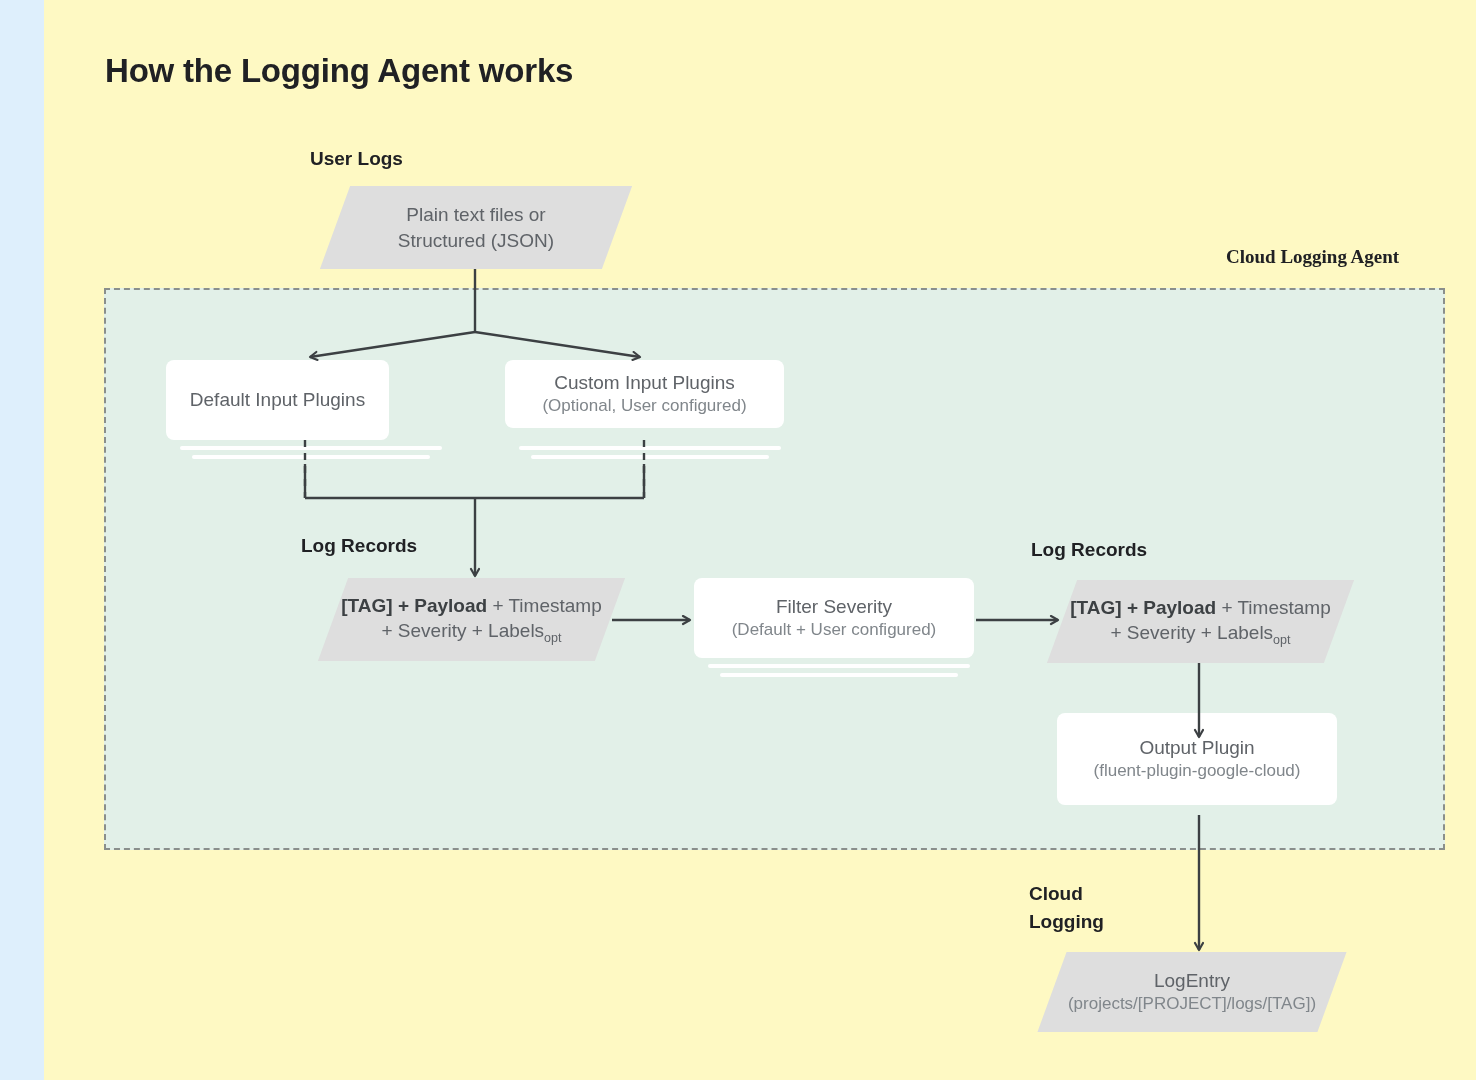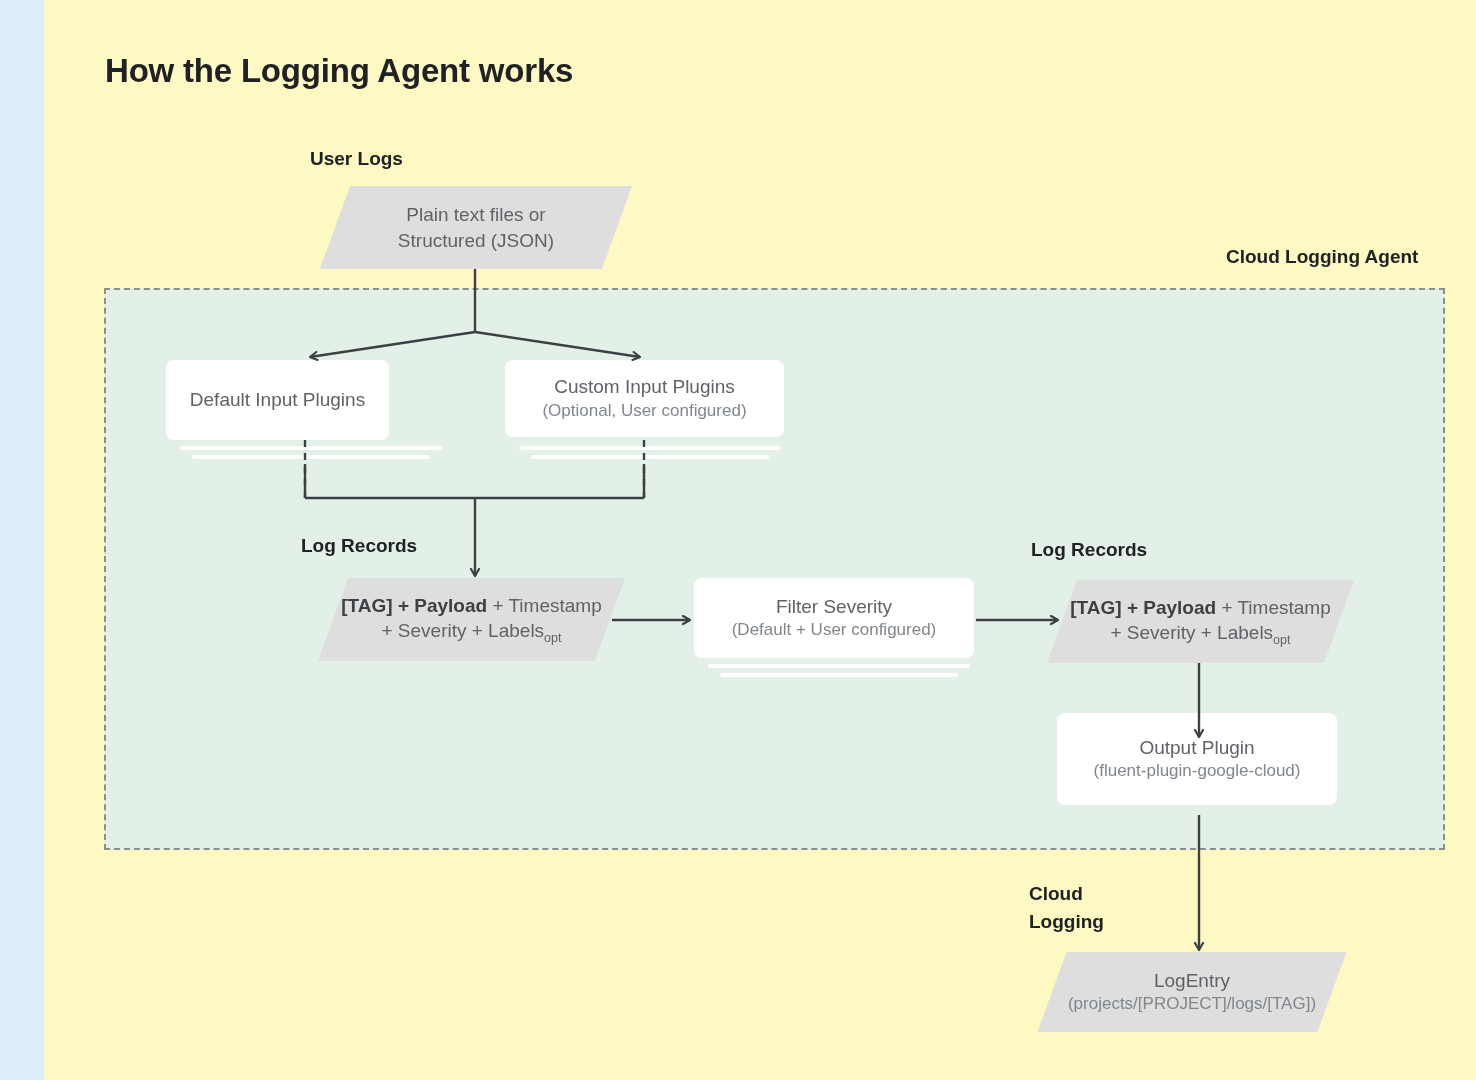--- a/index.html
+++ b/index.html
@@ -35,21 +35,21 @@
   
   .caption {
     position: absolute;
     font-size: 19px;
     font-weight: 700;
     color: #202124;
     white-space: pre;
     line-height: 1.45;
   }
   #caption-user-logs   { left: 266px; top: 145px; }
-  #caption-agent       { left: 1182px; top: 243px; }
+  #caption-agent       { left: 1182px; top: 243px; font-family: Liberation Serif, serif; }
   #caption-logrec-left { left: 257px; top: 532px; }
   #caption-logrec-right{ left: 987px; top: 536px; }
   #caption-cloud-logging { left: 985px; top: 880px; }
 
   
   #agent-container {
     position: absolute;
     left: 60px;
     top: 288px;
     width: 1341px;
@@ -110,21 +110,21 @@
     display: flex;
     flex-direction: column;
     align-items: center;
     justify-content: center;
     text-align: center;
   }
   .nodebox .t1 { font-size: 19px; color: #5f6368; line-height: 1.3; }
   .nodebox .t2 { font-size: 17px; color: #80868b; line-height: 1.3; }
 
   #box-default-input { left: 122px; top: 360px; width: 223px; height: 80px; }
-  #box-custom-input  { left: 461px; top: 360px; width: 279px; height: 77px; }
+  #box-custom-input  { left: 461px; top: 360px; width: 279px; height: 68px; }
   #box-filter        { left: 650px; top: 578px; width: 280px; height: 80px; }
   #box-output        { left: 1013px; top: 713px; width: 280px; height: 92px; }
 
   
   .stack-a, .stack-b {
     position: absolute;
     background: #ffffff;
     height: 4px;
     border-radius: 2px;
   }

